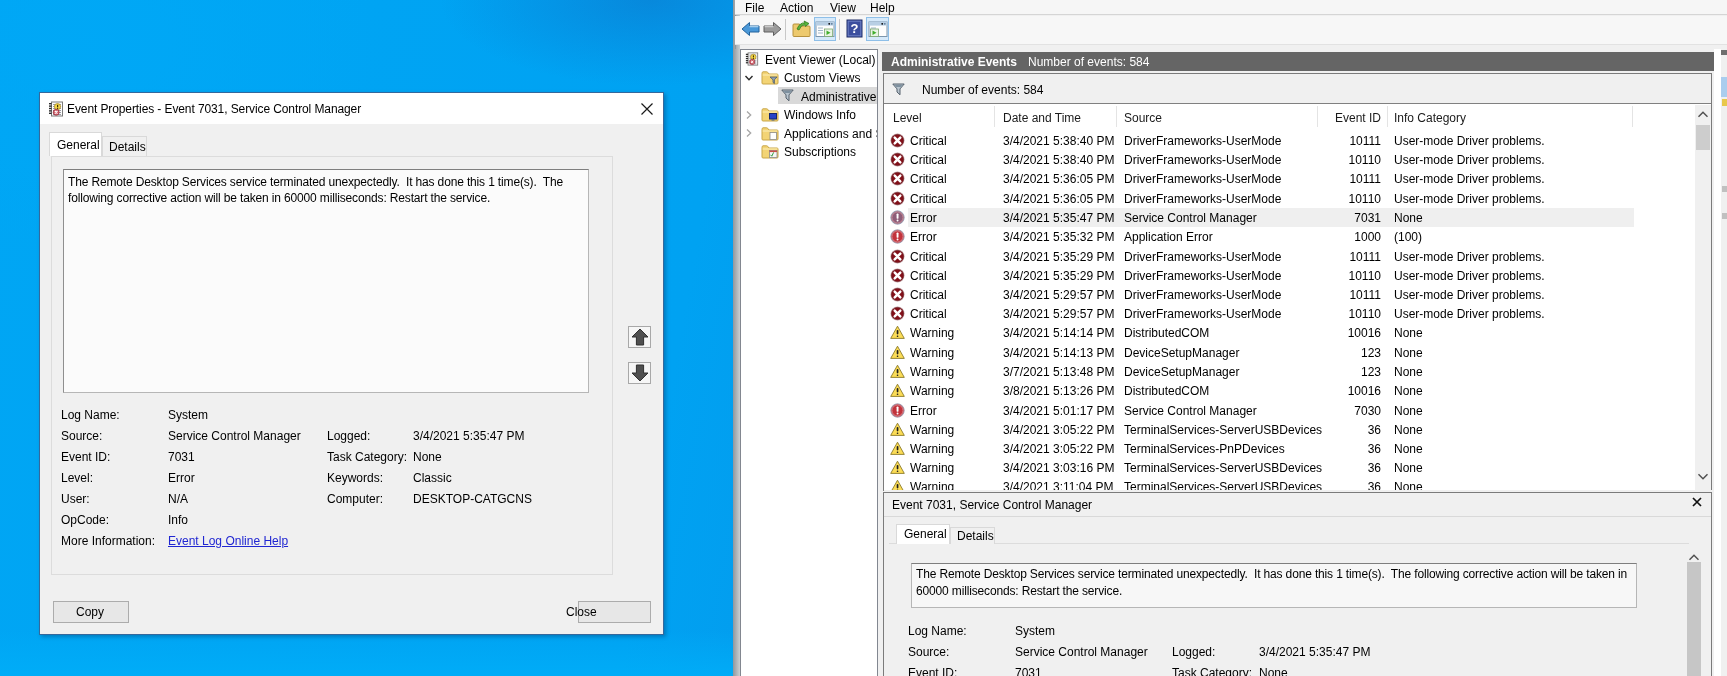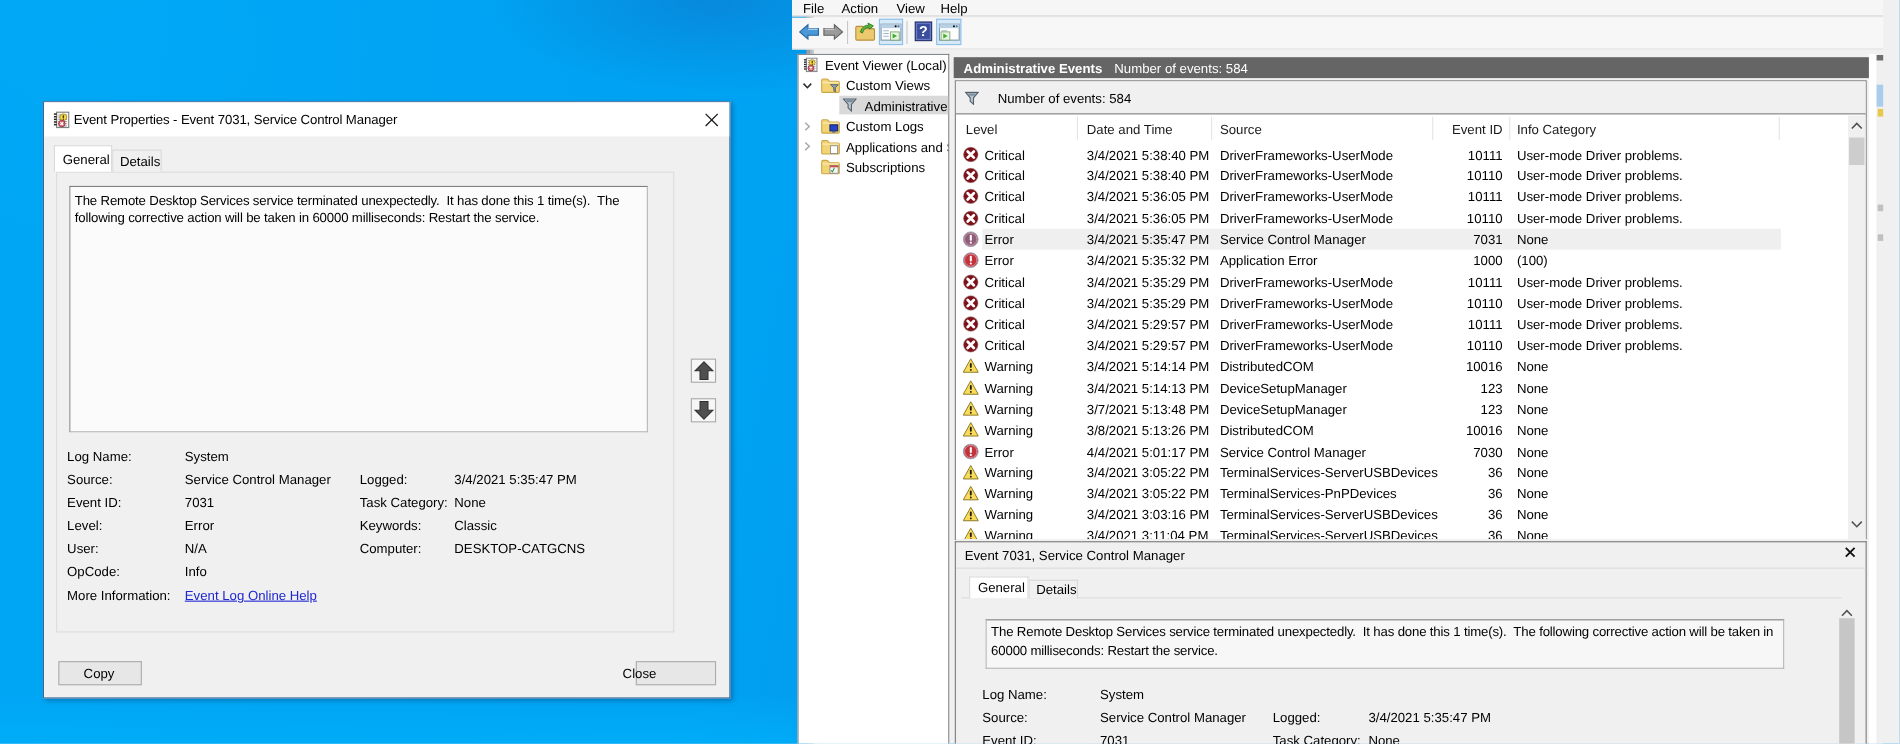--- a/index.html
+++ b/index.html
@@ -78,21 +78,21 @@
 <div class="t" style="left:21px;top:441px">More Information:</div>
 <div class="t" style="left:128px;top:441px;color:#2026d2;text-decoration:underline">Event Log Online Help</div>
 <div class="a" style="left:13px;top:508px;width:76px;height:22px;background:#e7e7e7;border:1px solid #acacac"></div>
 <div class="t" style="left:36px;top:512px">Copy</div>
 <div class="a" style="left:538px;top:508px;width:73px;height:22px;background:#e7e7e7;border:1px solid #acacac"></div>
 <div class="t" style="left:526px;top:512px">Close</div>
 </div>
 <div class="a" style="left:733px;top:0;width:7px;height:676px;background:linear-gradient(to right,#8f979d,#c9cfd2)"></div>
 <div class="a" style="left:735px;top:0;width:1px;height:49px;background:#8f979d"></div>
 <div class="a" style="left:740px;top:0;width:987px;height:676px;background:#f0f0f0"></div>
-<div class="a" style="left:720px;top:0;width:892px;height:676px">
+<div class="a" style="left:735px;top:0;width:892px;height:676px">
 <div class="a" style="left:0;top:0;width:992px;height:15px;background:#f6f6f6;border-bottom:1px solid #d5d5d5"></div>
 <div class="t" style="left:10px;top:1px">File</div>
 <div class="t" style="left:45px;top:1px">Action</div>
 <div class="t" style="left:95px;top:1px">View</div>
 <div class="t" style="left:135px;top:1px">Help</div>
 <div class="a" style="left:0;top:16px;width:992px;height:29px;background:#f7f7f7;border-bottom:1px solid #e2e2e2"></div>
 <svg class="a" style="left:6px;top:21px" width="19" height="16" viewBox="0 0 19 16">
 <path d="M8.5 1.5 L8.5 5 L18 5 L18 11 L8.5 11 L8.5 14.5 L1 8 Z" fill="#4a98d8" stroke="#23639c" stroke-width="1"></path>
 <path d="M8.5 5.6 L17.4 5.6" stroke="#a6cdeb" stroke-width="1.4"></path>
     </svg>
@@ -181,21 +181,21 @@
 <div class="t" style="left:66px;top:90px;overflow:hidden;width:76px">Administrative E</div>
 <svg class="a" style="left:9px;top:110px" width="10" height="10" viewBox="0 0 10 10">
       <path d="M3 1.5 L6.7 5 L3 8.5" stroke="#a6a6a6" stroke-width="1.3" fill="none"></path>
     </svg>
 <svg class="a" style="left:26px;top:107px" width="18" height="15" viewBox="0 0 18 15">
 <path d="M1 3.5 L1 13 Q1 14 2 14 L16 14 Q17 14 17 13 L17 5 Q17 4 16 4 L8 4 L6.6 2.2 Q6.3 1.8 5.7 1.8 L2 1.8 Q1 1.8 1 3.5 Z" fill="#f3d475" stroke="#c9a648" stroke-width="1"></path>
 <path d="M1.6 5 L16.4 5" stroke="#fbeaae" stroke-width="1.2"></path>
 <rect x="8.5" y="6.5" width="7" height="5.5" fill="#2742c8" stroke="#17266e" stroke-width="1"></rect>
       <rect x="10.5" y="12" width="3" height="1.6" fill="#5a6a84"></rect>
     </svg>
-<div class="t" style="left:49px;top:108px">Custom Logs</div>
+<div class="t" style="left:49px;top:108px">Windows Info</div>
 <svg class="a" style="left:9px;top:128px" width="10" height="10" viewBox="0 0 10 10">
       <path d="M3 1.5 L6.7 5 L3 8.5" stroke="#a6a6a6" stroke-width="1.3" fill="none"></path>
     </svg>
 <svg class="a" style="left:26px;top:126px" width="18" height="15" viewBox="0 0 18 15">
 <path d="M1 3.5 L1 13 Q1 14 2 14 L16 14 Q17 14 17 13 L17 5 Q17 4 16 4 L8 4 L6.6 2.2 Q6.3 1.8 5.7 1.8 L2 1.8 Q1 1.8 1 3.5 Z" fill="#f3d475" stroke="#c9a648" stroke-width="1"></path>
 <path d="M1.6 5 L16.4 5" stroke="#fbeaae" stroke-width="1.2"></path>
 <rect x="9" y="6.5" width="6.5" height="7" fill="#fff" stroke="#8a8a8a" stroke-width=".8"></rect>
     </svg>
 <div class="t" style="left:49px;top:127px;overflow:hidden;width:93px">Applications and S</div>
 <svg class="a" style="left:26px;top:144px" width="18" height="15" viewBox="0 0 18 15">
@@ -403,21 +403,21 @@
       <span style="position:absolute;right:0">10016</span>
     </div>
 <div class="t" style="left:659px;top:384px">None</div>
 <svg class="a" style="left:155px;top:403px" width="15" height="15" viewBox="0 0 15 15">
 <circle cx="7.5" cy="7.5" r="6.7" fill="#c2333c" stroke="#99a3b8" stroke-width=".9"></circle>
 <circle cx="7.5" cy="7.5" r="5.6" fill="none" stroke="#da9aa0" stroke-width=".8"></circle>
 <rect x="6.6" y="3.4" width="1.9" height="5.4" rx=".9" fill="#fff"></rect>
 <rect x="6.6" y="9.6" width="1.9" height="1.9" rx=".9" fill="#fff"></rect>
     </svg>
 <div class="t" style="left:175px;top:404px">Error</div>
-<div class="t" style="left:268px;top:404px">4/4/2021 5:01:17 PM</div>
+<div class="t" style="left:268px;top:404px">3/4/2021 5:01:17 PM</div>
 <div class="t" style="left:389px;top:404px">Service Control Manager</div>
 <div class="t" style="left:646px;top:404px;width:0">
       <span style="position:absolute;right:0">7030</span>
     </div>
 <div class="t" style="left:659px;top:404px">None</div>
 <svg class="a" style="left:155px;top:422px" width="15" height="15" viewBox="0 0 15 15">
 <path d="M7.5 1.2 L14.3 13.4 L.7 13.4 Z" fill="#fcd848" stroke="#8a7a2c" stroke-width=".9" stroke-linejoin="round"></path>
 <path d="M7.5 2.8 L12.9 12.6 L2.1 12.6 Z" fill="#f8e068" opacity=".55"></path>
 <rect x="6.7" y="5" width="1.7" height="4.4" rx=".8" fill="#1c1c1c"></rect>
 <rect x="6.7" y="10.4" width="1.7" height="1.7" rx=".8" fill="#1c1c1c"></rect>

